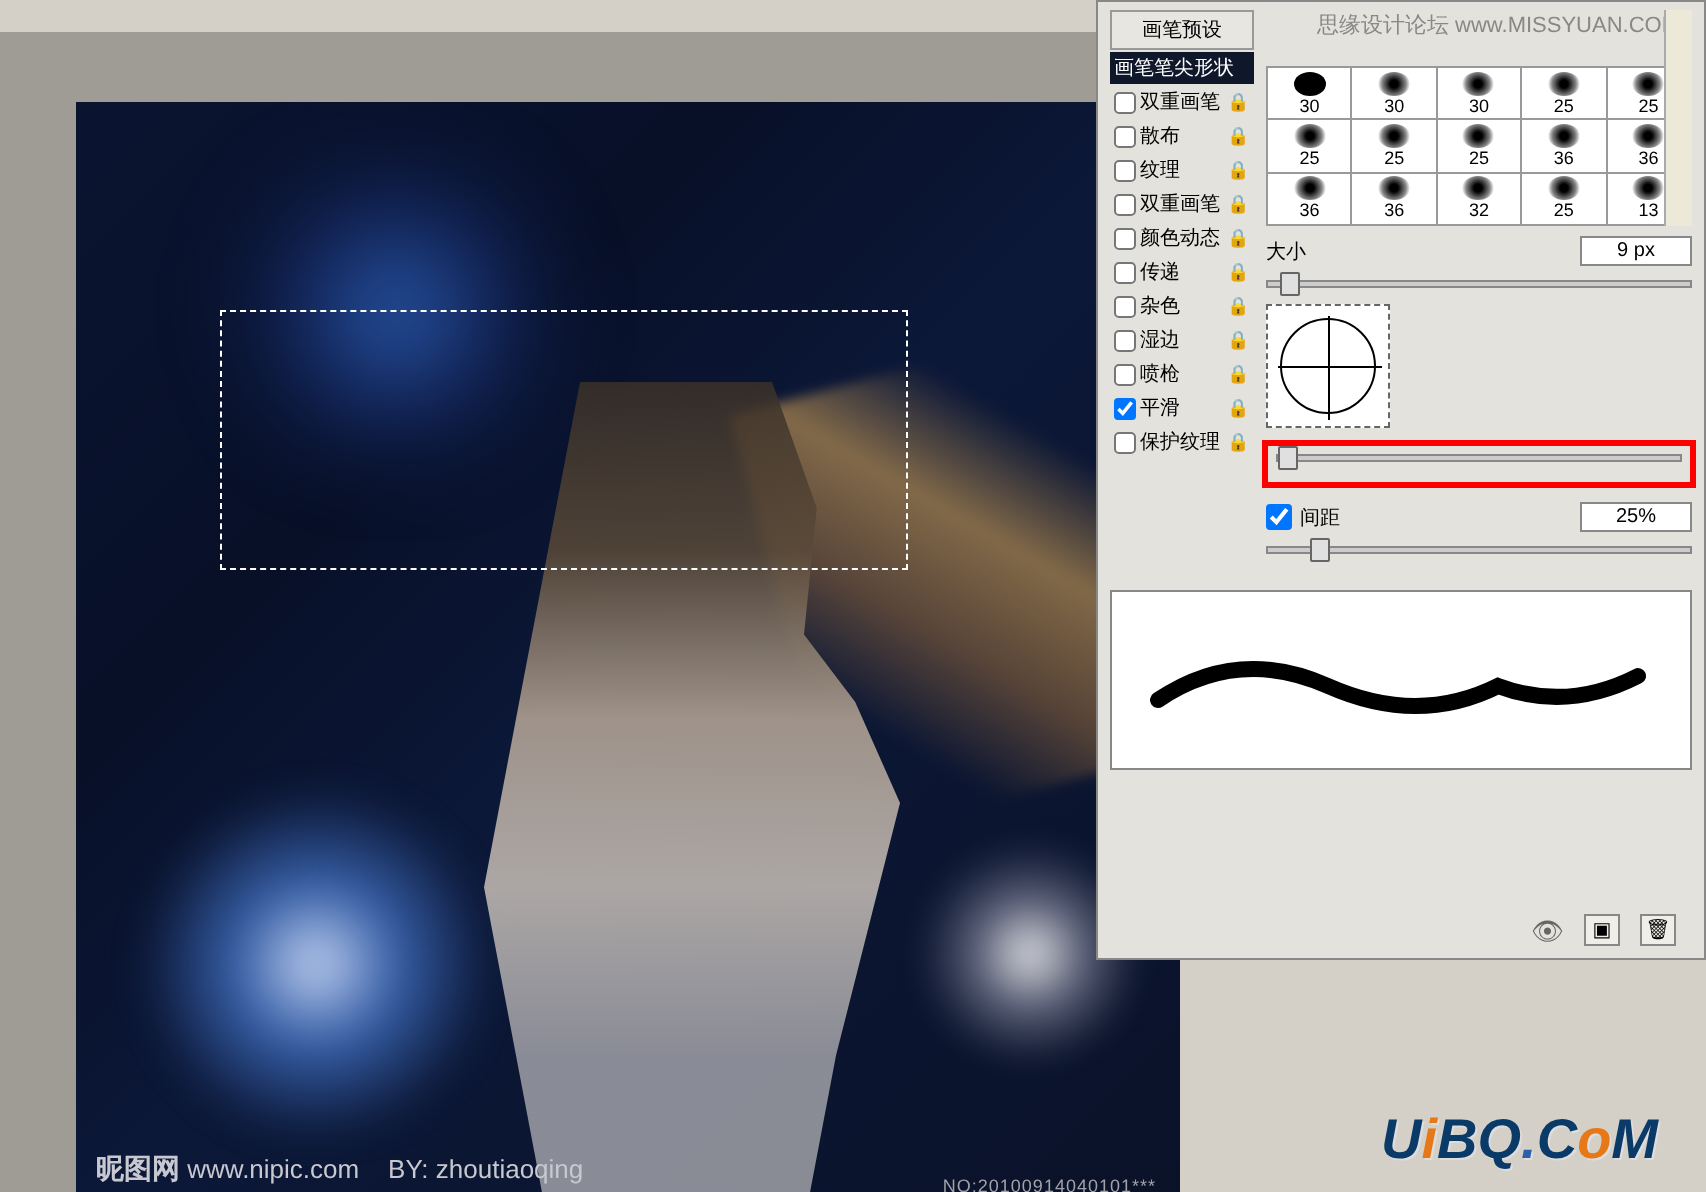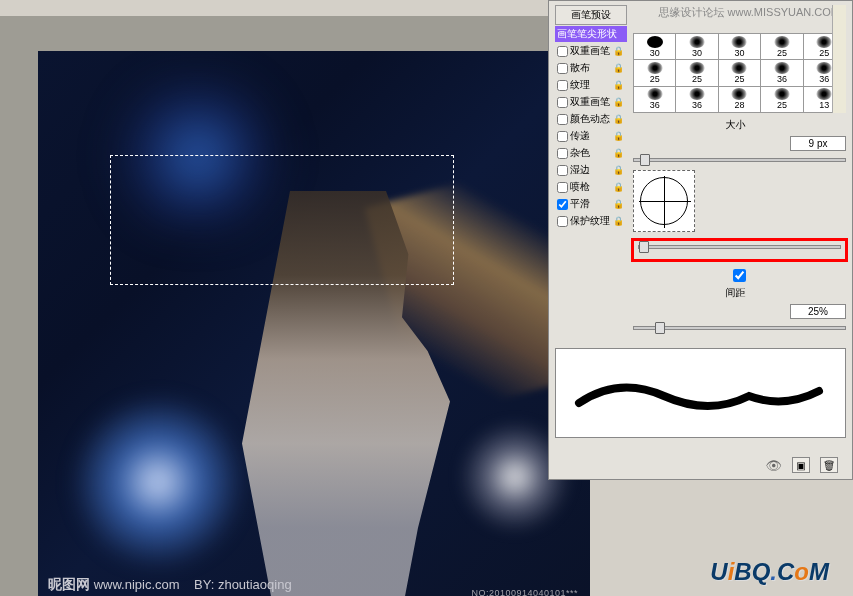--- a/index.html
+++ b/index.html
@@ -138,21 +138,21 @@
     }
     .option-row {
       display: flex;
       align-items: center;
       padding: 1px 2px;
       font-size: 10px;
       gap: 2px;
       height: 16px;
     }
     .option-row.selected {
-      background: #8b5cf6;
+      background: #0f172a;
       color: #fff;
       align-items: flex-end;
     }
     .option-row input[type="checkbox"] {
       width: 11px;
       height: 11px;
     }
     .option-row .lock-icon {
       margin-left: auto;
       font-size: 9px;
@@ -199,21 +199,20 @@
       height: 100%;
       background: #ece9d8;
       border-left: 1px solid #aaa;
     }
     .setting-row {
       display: flex;
       align-items: center;
       gap: 4px;
       font-size: 10px;
       padding: 1px 0;
-      flex-direction: column;
     }
     .setting-row label { width: 28px; }
     .setting-input {
       border: 1px solid #888;
       background: #fff;
       padding: 1px 3px;
       font-size: 10px;
       width: 48px;
       text-align: center;
     }
@@ -304,21 +303,21 @@
       display: flex;
       align-items: center;
       justify-content: center;
       font-size: 10px;
     }
     .uibq-logo {
       position: absolute;
       right: 24px;
       bottom: 10px;
       font-family: Arial, sans-serif;
-      font-size: 24px;
+      font-size: 28px;
       font-weight: bold;
       font-style: italic;
       color: #0a3a68;
       text-shadow: 1px 1px 0 #ddd;
     }
     .uibq-logo .dot { color: #2b5fae; }
   </style>
 </head>
 <body>
 
@@ -451,21 +450,21 @@
           <div class="brush-cell">
               <div class="brush-tip"></div>
               <span>36</span>
             </div>
           <div class="brush-cell">
               <div class="brush-tip"></div>
               <span>36</span>
             </div>
           <div class="brush-cell">
               <div class="brush-tip"></div>
-              <span>28</span>
+              <span>32</span>
             </div>
           <div class="brush-cell">
               <div class="brush-tip"></div>
               <span>25</span>
             </div>
           <div class="brush-cell">
               <div class="brush-tip"></div>
               <span>13</span>
             </div>
         </div>

